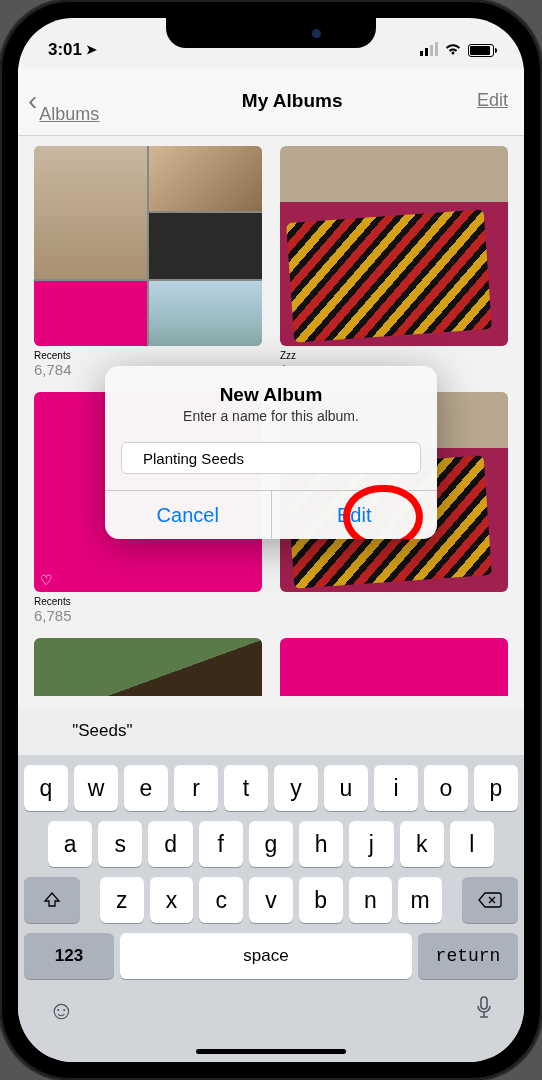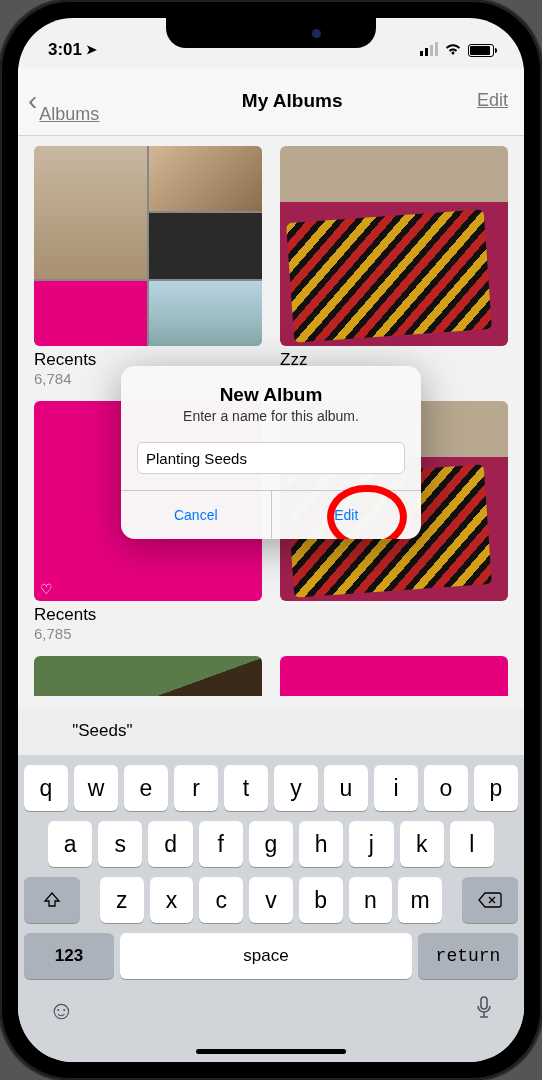--- a/index.html
+++ b/index.html
@@ -71,21 +71,21 @@
   .nav-back .chev{font-size:28px; line-height:1; font-weight:300;}
   .nav-back .lbl{ text-decoration: underline; margin-top: 28px; }
   .nav-title { font-weight: 700; font-size: 19px; margin-left: 8px; }
   .nav-edit { color:#7a7a7a; text-decoration: underline; font-size:18px;}
 
   .content { padding: 10px 16px; position:relative; height: 560px; overflow:hidden;}
   .grid { display:grid; grid-template-columns: 1fr 1fr; gap: 14px 18px; }
   .thumb { border-radius:6px; height:200px; background:#888; position:relative; overflow:hidden;}
   .thumb-inner{position:absolute;inset:0;}
   .cap { margin-top:4px; }
-  .cap-t{ font-size:17px; }
+  .cap-t{ font-size:10px; }
   .cap-s{ font-size:15px; color:#8a8a8a;}
   .collage{display:grid;grid-template-columns:1fr 1fr;grid-template-rows:1fr 1fr 1fr;gap:2px;height:100%;}
   .collage div{background:#ccc;}
   .collage .c1{grid-column:1;grid-row:1/3;}
   .collage .c2{background:linear-gradient(135deg,#d4b896,#8a6d4a);}
   .collage .c3{background:#2a2a2a;}
   .collage .c4{background:#e6007e;}
   .collage .c5{background:linear-gradient(#b8d4e3,#8aa);}
   .couch{background:linear-gradient(180deg,#b8a890 0%,#b8a890 28%,#a02050 28%,#a02050 100%);}
   .afghan{position:absolute;bottom:10px;left:10px;right:20px;height:60%;
@@ -94,40 +94,40 @@
   .row2 .thumb{height:200px;}
   .hug{background:linear-gradient(160deg,#5a7a4a 0%,#5a7a4a 30%,#3a2a1a 30%,#3a2a1a 100%);}
   .pinkq{background:#e6007e;padding:20px;color:#fff;font-size:12px;font-family:cursive;display:flex;align-items:center;text-align:center;line-height:1.6;}
   .thumb.fav::after{
       content:"♡"; position:absolute; bottom:4px; left:6px; color:#fff; font-size:14px;
   }
 
   
   .dialog-backdrop{ position:absolute; inset:0; display:flex; align-items:flex-start; justify-content:center; padding-top:230px; z-index:50;}
   .dialog{
-    width: 300px;
+    width: 332px;
     background: rgba(248,248,248,.98);
     border-radius: 14px;
     overflow:hidden;
     box-shadow: 0 8px 40px rgba(0,0,0,.35);
     text-align:center;
   }
   .dialog-head{ padding: 18px 18px 4px;}
   .dialog-title{ font-weight:600; font-size:19px;}
   .dialog-msg{ font-size:14px; color:#333; margin-top:2px;}
   .dialog-input{
     margin: 14px 16px 16px;
   }
   .dialog-input input{
     width:100%; height:32px; border-radius:6px; border:1px solid #d0d0d0;
-    background:#fff; padding:0 8px; font-size:15px; outline:none;
+    background:#fff; padding:0 21px; font-size:15px; outline:none;
   }
   .dialog-btns{ display:flex; border-top:0.5px solid #c8c8c8; }
   .dialog-btns button{
-    flex:1; height:48px; background:none; border:none; font-size:14px; color:#007aff; cursor:pointer;
+    flex:1; height:48px; background:none; border:none; font-size:20px; color:#007aff; cursor:pointer;
   }
   .dialog-btns button + button{ border-left:0.5px solid #c8c8c8;}
   .circle-highlight{
     position:absolute; width:80px; height:64px; border:7px solid #ff0000; border-radius:38px/32px;
     right:14px; bottom:-10px; pointer-events:none;
   }
   .dialog{position:relative;}
 
   
   .kb{

